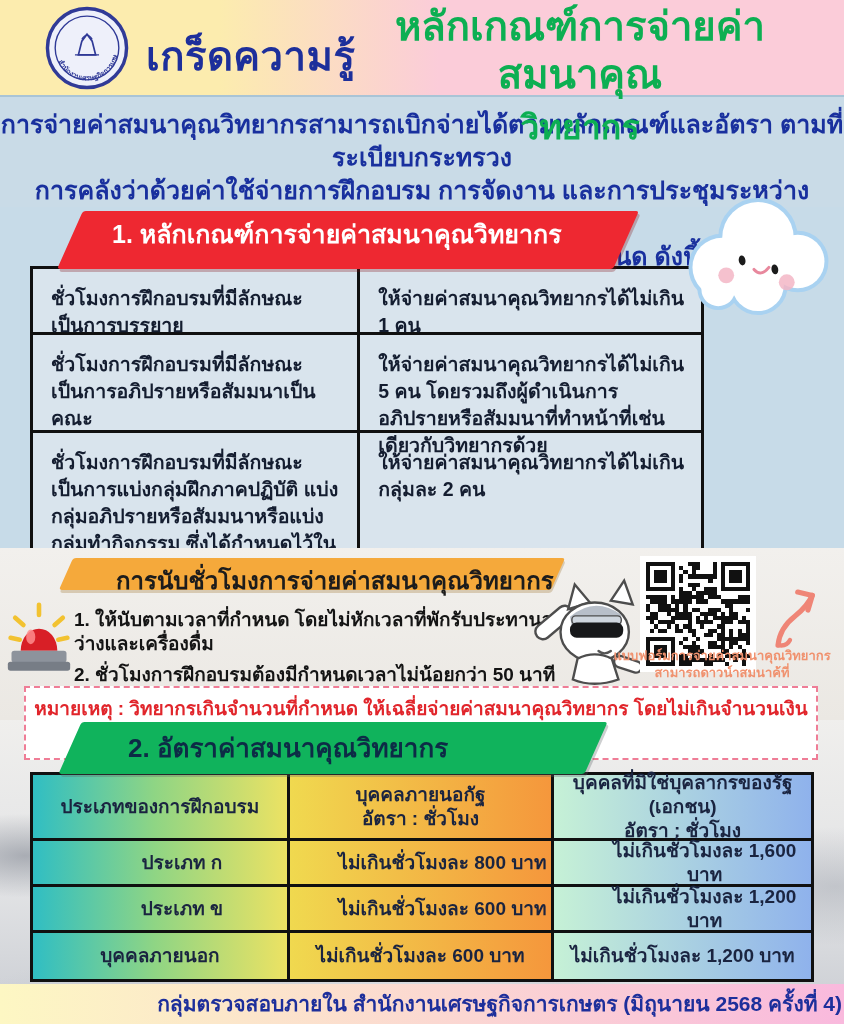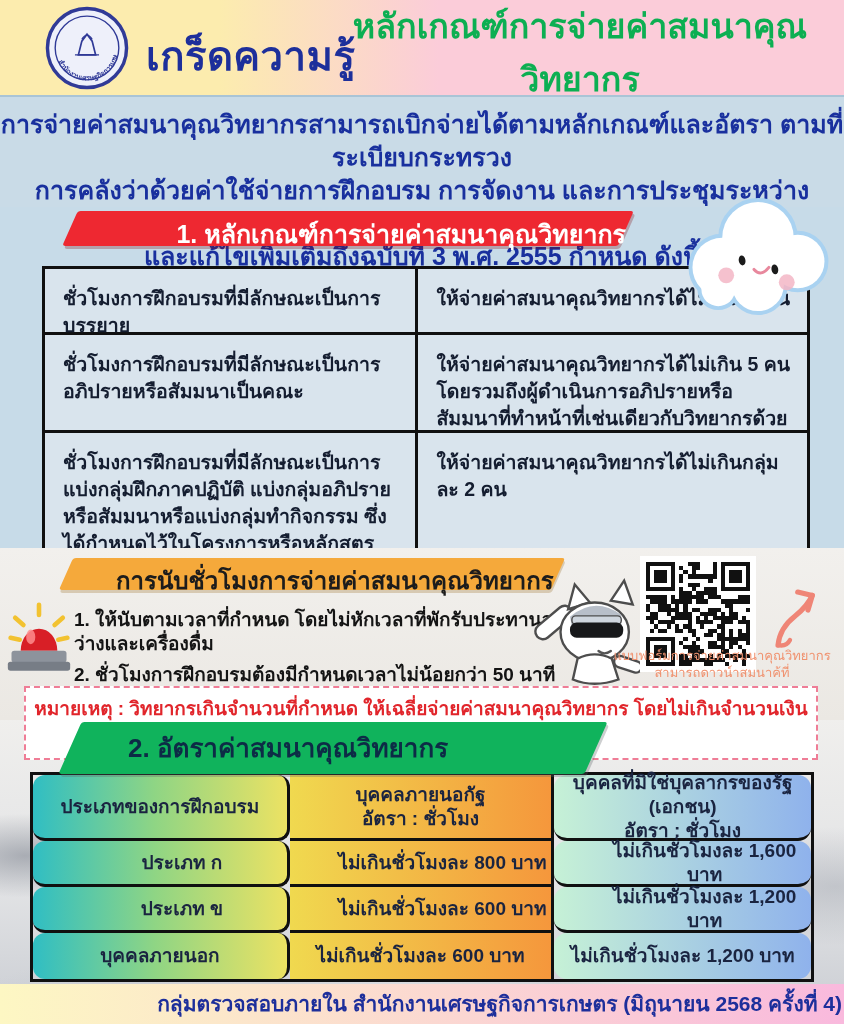--- a/index.html
+++ b/index.html
@@ -23,50 +23,50 @@
   .header{
     position:absolute;top:0;left:0;right:0;height:95px;z-index:2;
     background:linear-gradient(90deg,#fcecae 0%,#fcecae 26%,#fbccd9 52%,#fbccd9 100%);
   }
   .logo{position:absolute;top:5px;left:44px;width:86px;height:86px;}
   .badge{
     position:absolute;top:24px;left:146px;
     font-size:40px;font-weight:800;color:#1d2f9b;letter-spacing:0.5px;
   }
   .titlebox{position:absolute;top:2px;left:318px;right:2px;text-align:center;}
-  .title-l1{font-size:34px;line-height:48px;font-weight:800;color:#0caf52;}
+  .title-l1{font-size:40px;line-height:48px;font-weight:800;color:#0caf52;}
   .title-l2{font-size:34px;line-height:42px;font-weight:800;color:#0caf52;margin-top:8px;}
   
   .intro{
     position:absolute;top:95px;left:0;right:0;height:112px;z-index:1;
     background:#c9dbe7;padding-top:11px;box-sizing:border-box;
     border-top:2px solid #a9c4d6;
   }
   .intro-line{
     text-align:center;font-size:25px;line-height:33px;
     font-weight:700;color:#19309e;
   }
   
   .banner{position:absolute;z-index:3;}
   .banner .bg{position:absolute;inset:0;transform:skewX(-24deg);border-radius:3px;}
   .banner .lbl{position:relative;z-index:1;display:block;}
-  .banner1{top:211px;left:70px;width:556px;height:35px;text-align:right;}
+  .banner1{top:211px;left:70px;width:556px;height:58px;}
   .banner1 .bg{background:#ee2831;box-shadow:3px 3px 0 rgba(130,10,15,.28);}
   .banner1 .lbl{color:#ffffff;font-size:25px;font-weight:800;line-height:47px;padding-left:42px;}
   .banner2{top:558px;left:66px;width:492px;height:32px;}
   .banner2 .bg{background:#f5a93b;box-shadow:2px 3px 0 rgba(140,90,10,.25);}
   .banner2 .lbl{color:#1c1c1c;font-size:24px;font-weight:800;line-height:46px;padding-left:50px;}
   .banner3{top:722px;left:70px;width:526px;height:52px;}
   .banner3 .bg{background:#10b35c;box-shadow:3px 3px 0 rgba(90,95,100,.3);}
   .banner3 .lbl{color:#0d2b46;font-size:26px;font-weight:800;line-height:52px;padding-left:58px;}
   
   .t1{
-    position:absolute;top:266px;left:30px;width:768px;z-index:1;
+    position:absolute;top:266px;left:30px;width:674px;z-index:1;
     display:grid;grid-template-columns:49% 51%;grid-template-rows:66px 98px 122px;
-    background:#d9e4ed;border:3px solid #101010;box-sizing:border-box;margin-left:12px;
+    background:#d9e4ed;border:3px solid #101010;box-sizing:border-box;
   }
   .t1 .cell{
     padding:16px 16px 8px 18px;box-sizing:border-box;
     font-size:19.5px;line-height:27px;font-weight:700;color:#141d30;
   }
   .t1 .cell.cL{border-right:3px solid #101010;}
   .t1 .cell.rA,.t1 .cell.rB{border-bottom:3px solid #101010;}
   
   .band2{
     position:absolute;top:548px;left:0;right:0;height:172px;z-index:1;
@@ -78,42 +78,42 @@
     font-size:19px;line-height:24px;font-weight:700;color:#141414;margin-bottom:7px;
   }
   .cat{position:absolute;top:572px;left:532px;width:114px;height:120px;z-index:2;}
   .qr{
     position:absolute;top:556px;left:640px;width:104px;height:104px;z-index:3;
     background:#ffffff;padding:6px;
   }
   .arrow{position:absolute;top:580px;left:766px;width:60px;height:72px;z-index:3;}
   .qr-caption{
     position:absolute;top:647px;left:604px;width:236px;z-index:3;text-align:center;
-    color:#f0926f;font-size:13px;line-height:17px;font-weight:400;
+    color:#f0926f;font-size:13px;line-height:17px;font-weight:700;
   }
   
   .note{
     position:absolute;top:686px;left:24px;width:794px;z-index:2;box-sizing:border-box;
     background:#ffffff;border:2px dashed #ef7d96;padding:5px 6px;
     text-align:center;color:#e1252b;font-size:19px;font-weight:700;
   }
   
   .t2{
     position:absolute;top:772px;left:30px;width:784px;z-index:1;
     display:grid;grid-template-columns:33% 34% 33%;grid-template-rows:66px 46px 46px 46px;
     border:3px solid #101010;box-sizing:border-box;
   }
   .t2 .cell{
     display:flex;flex-direction:column;align-items:center;justify-content:center;
     font-size:19px;line-height:24px;font-weight:700;color:#1a2440;text-align:center;
     box-sizing:border-box;
   }
-  .t2 .c0{background:linear-gradient(90deg,#30bec3 0%,#8fd584 48%,#ece263 100%);border-right:3px solid #101010;border-radius:12px;}
+  .t2 .c0{background:linear-gradient(90deg,#30bec3 0%,#8fd584 48%,#ece263 100%);border-right:3px solid #101010;}
   .t2 .c1{background:linear-gradient(90deg,#f0d94f 0%,#f5973c 100%);border-right:3px solid #101010;}
-  .t2 .c2{background:linear-gradient(90deg,#c6f1d6 0%,#8fb2ec 100%);border-radius:13px;}
+  .t2 .c2{background:linear-gradient(90deg,#c6f1d6 0%,#8fb2ec 100%);}
   .t2 .hrow{border-bottom:3px solid #101010;}
   .t2 .r0,.t2 .r1{border-bottom:3px solid #101010;padding-left:44px;}
   
   .footer{
     position:absolute;top:984px;left:0;right:0;height:40px;z-index:2;
     background:linear-gradient(90deg,#fdf7c3 0%,#fbd6d2 55%,#f9b9dd 100%);
     text-align:right;padding-right:2px;box-sizing:border-box;
     font-size:21px;font-weight:700;line-height:40px;color:#1d2f9b;
   }
   .cloudchar{position:absolute;top:190px;left:670px;width:170px;height:134px;z-index:4;}

